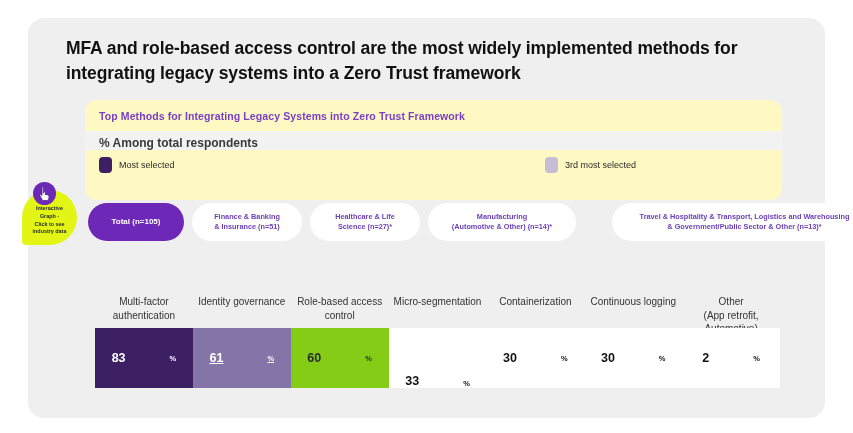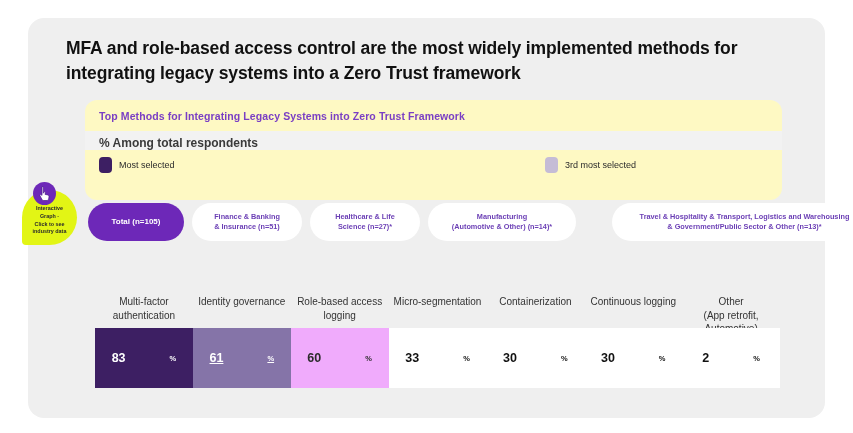--- a/index.html
+++ b/index.html
@@ -291,21 +291,21 @@
 </div>
 
 <div id="col-header-row">
     <div class="col-header">
       <div>Multi-factor authentication</div>
     </div>
     <div class="col-header">
       <div>Identity governance</div>
     </div>
     <div class="col-header">
-      <div>Role-based access logging</div>
+      <div>Role-based access control</div>
     </div>
     <div class="col-header">
       <div>Micro-segmentation</div>
     </div>
     <div class="col-header">
       <div>Containerization</div>
     </div>
     <div class="col-header">
       <div>Continuous logging</div>
     </div>
@@ -317,25 +317,25 @@
 
 <div id="data-row">
     <div class="data-cell" style="background: rgb(61, 31, 99); color: rgb(255, 255, 255);">
       <span>83</span>
       <span class="pct-sign">%</span>
     </div>
     <div class="data-cell" style="background: rgb(133, 116, 168); color: rgb(255, 255, 255); text-decoration: underline;">
       <span>61</span>
       <span class="pct-sign">%</span>
     </div>
-    <div class="data-cell" style="background: #f0abfc; color: rgb(43, 43, 43);">
+    <div class="data-cell" style="background: #84cc16; color: rgb(43, 43, 43);">
       <span>60</span>
       <span class="pct-sign">%</span>
     </div>
-    <div class="data-cell" style="background: rgb(255, 255, 255); color: rgb(17, 17, 17);">
+    <div class="data-cell" style="background: rgb(255, 255, 255); color: rgb(17, 17, 17); align-items: flex-end;">
       <span>33</span>
       <span class="pct-sign">%</span>
     </div>
     <div class="data-cell" style="background: rgb(255, 255, 255); color: rgb(17, 17, 17);">
       <span>30</span>
       <span class="pct-sign">%</span>
     </div>
     <div class="data-cell" style="background: rgb(255, 255, 255); color: rgb(17, 17, 17);">
       <span>30</span>
       <span class="pct-sign">%</span>

